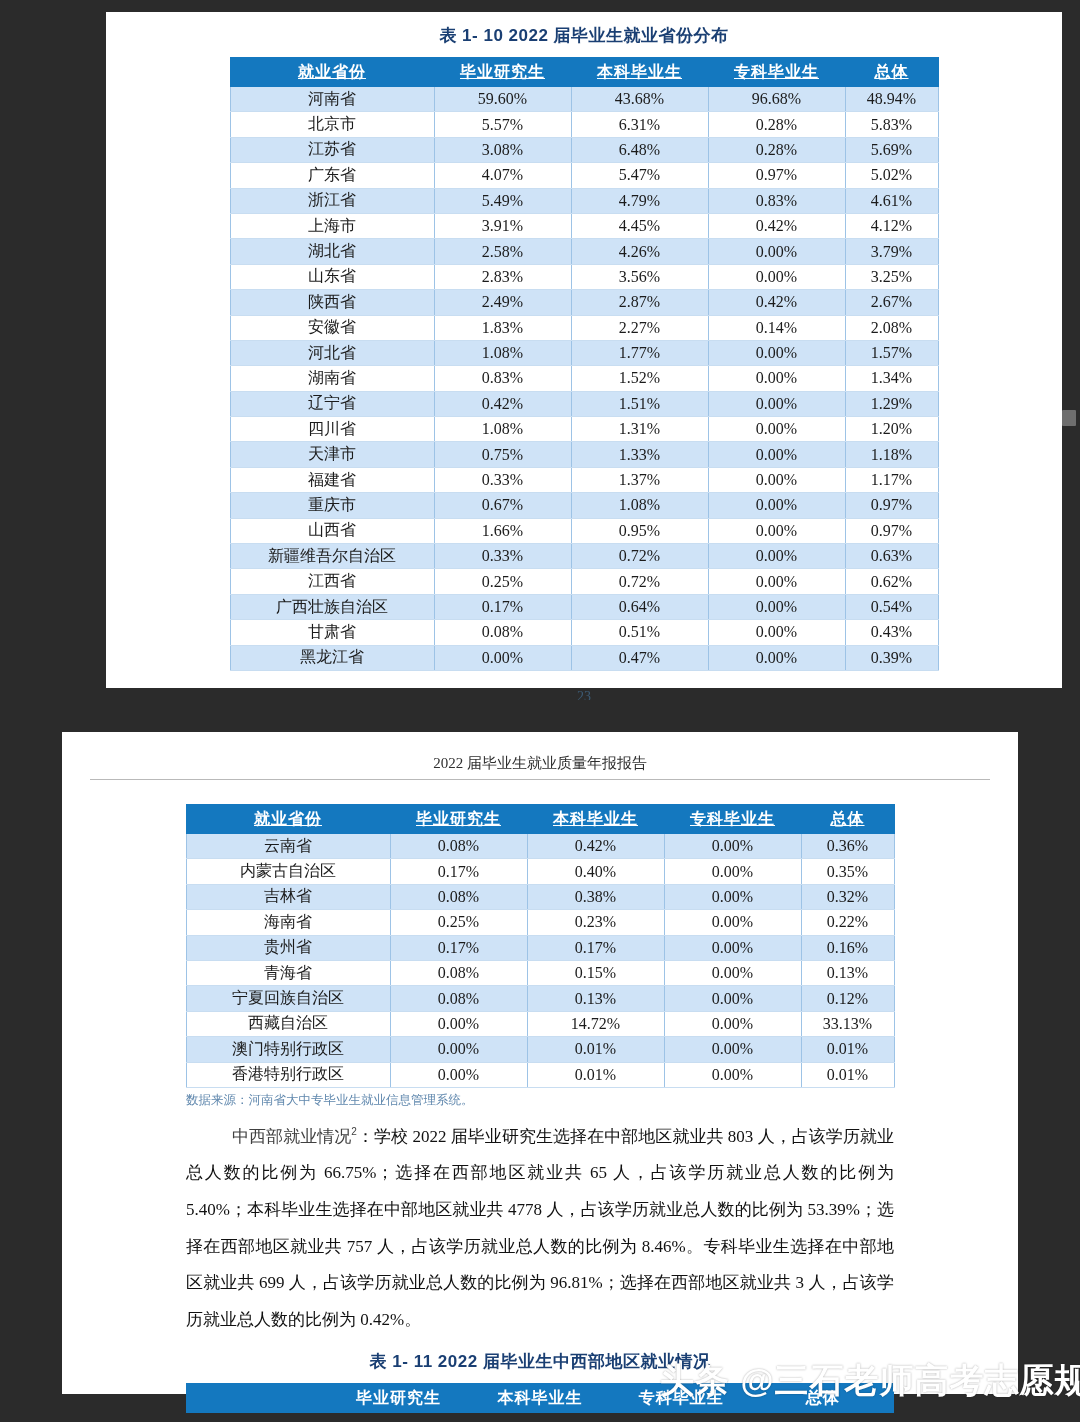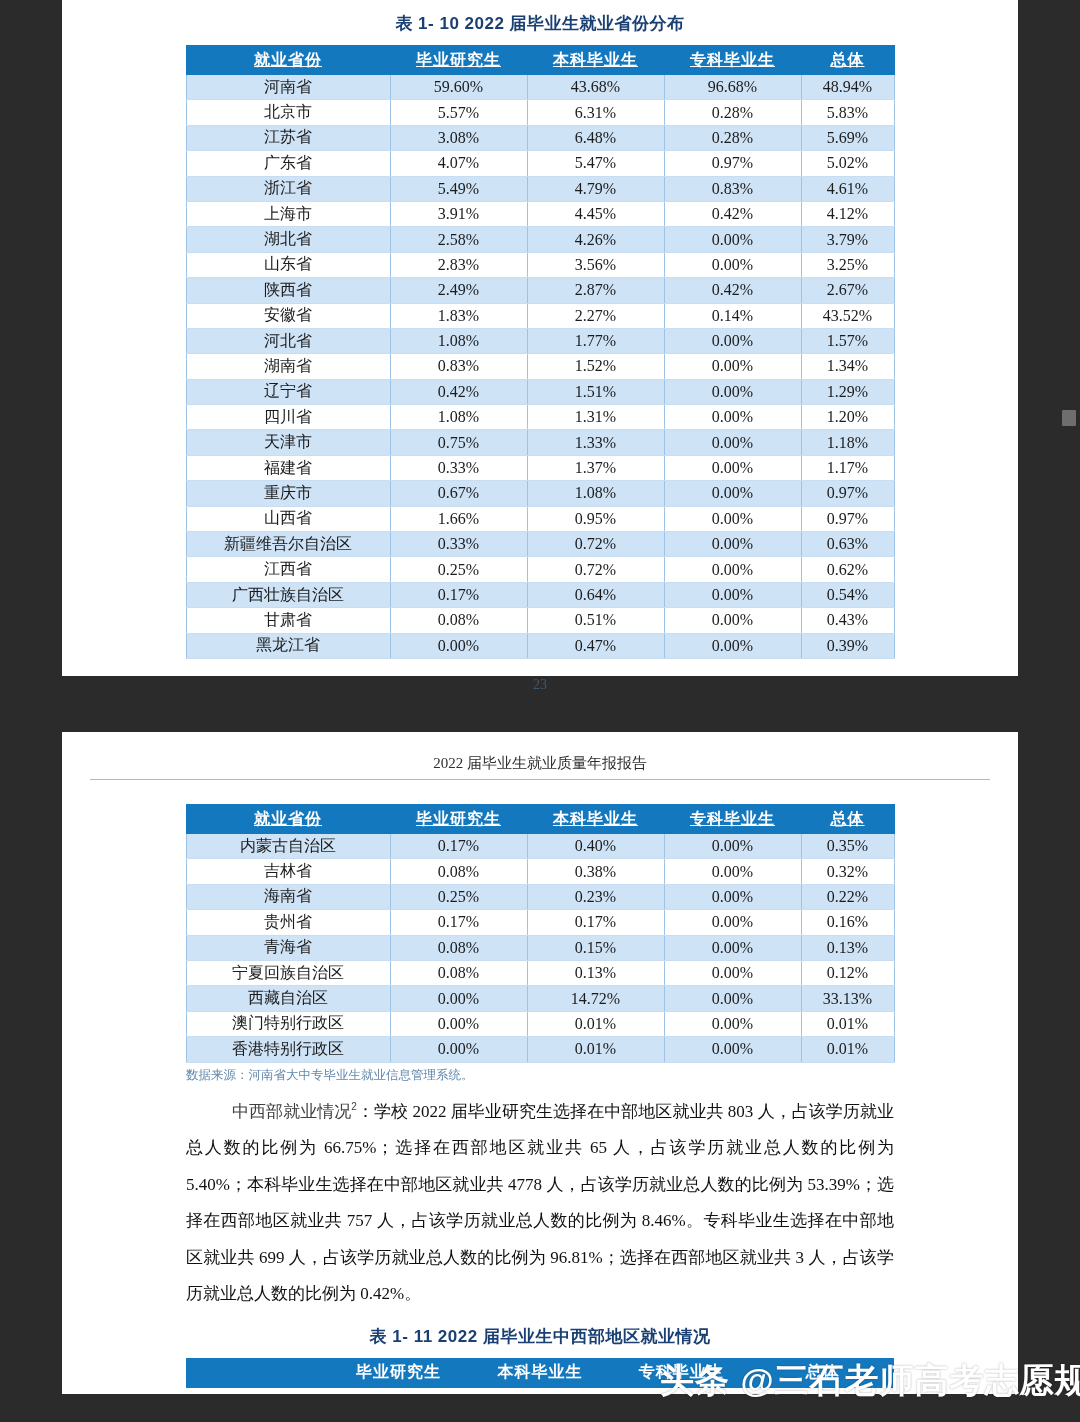--- a/index.html
+++ b/index.html
@@ -15,21 +15,21 @@
     font-family: "Liberation Serif", "DejaVu Serif", serif;
   }
 
   
   .page {
     position: absolute;
     left: 62px;
     width: 956px;
     background: #ffffff;
   }
-  #page-one   { top: 0px;   height: 676px; }
+  #page-one   { top: 12px;   height: 676px; margin-left: 44px; }
   #page-two   { top: 732px; height: 662px; }
 
   .page-gap {
     position: absolute;
     left: 0; right: 0;
     top: 700px;
     height: 32px;
     background: #2b2b2b;
   }
 
@@ -262,21 +262,21 @@
           <td>2.49%</td>
           <td>2.87%</td>
           <td>0.42%</td>
           <td>2.67%</td>
         </tr>
         <tr>
           <td>安徽省</td>
           <td>1.83%</td>
           <td>2.27%</td>
           <td>0.14%</td>
-          <td>43.52%</td>
+          <td>2.08%</td>
         </tr>
         <tr>
           <td>河北省</td>
           <td>1.08%</td>
           <td>1.77%</td>
           <td>0.00%</td>
           <td>1.57%</td>
         </tr>
         <tr>
           <td>湖南省</td>
@@ -387,20 +387,27 @@
       <tr>
           <th>就业省份</th>
           <th>毕业研究生</th>
           <th>本科毕业生</th>
           <th>专科毕业生</th>
           <th>总体</th>
         </tr>
     </thead>
     <tbody>
         <tr>
+          <td>云南省</td>
+          <td>0.08%</td>
+          <td>0.42%</td>
+          <td>0.00%</td>
+          <td>0.36%</td>
+        </tr>
+        <tr>
           <td>内蒙古自治区</td>
           <td>0.17%</td>
           <td>0.40%</td>
           <td>0.00%</td>
           <td>0.35%</td>
         </tr>
         <tr>
           <td>吉林省</td>
           <td>0.08%</td>
           <td>0.38%</td>

